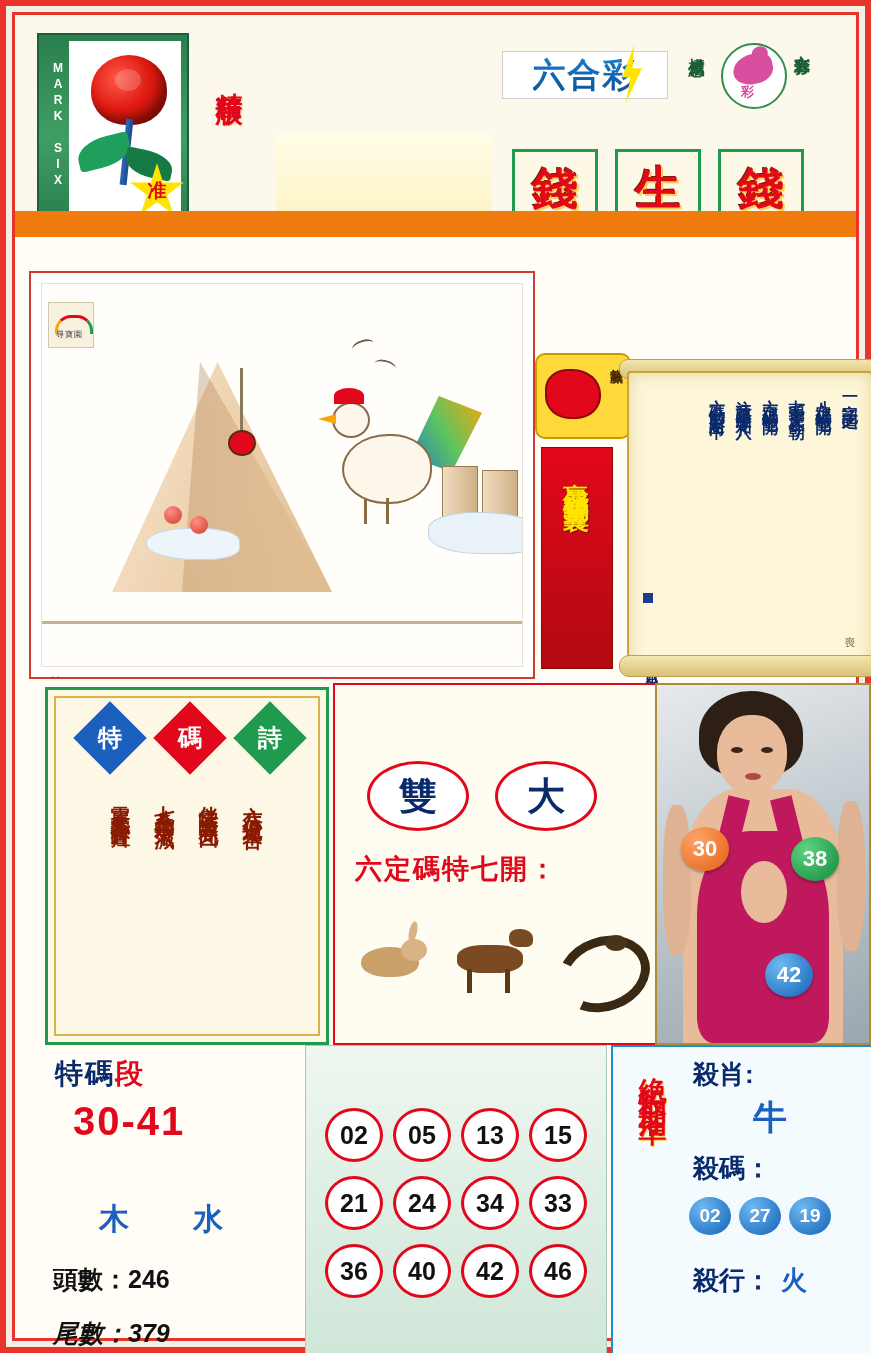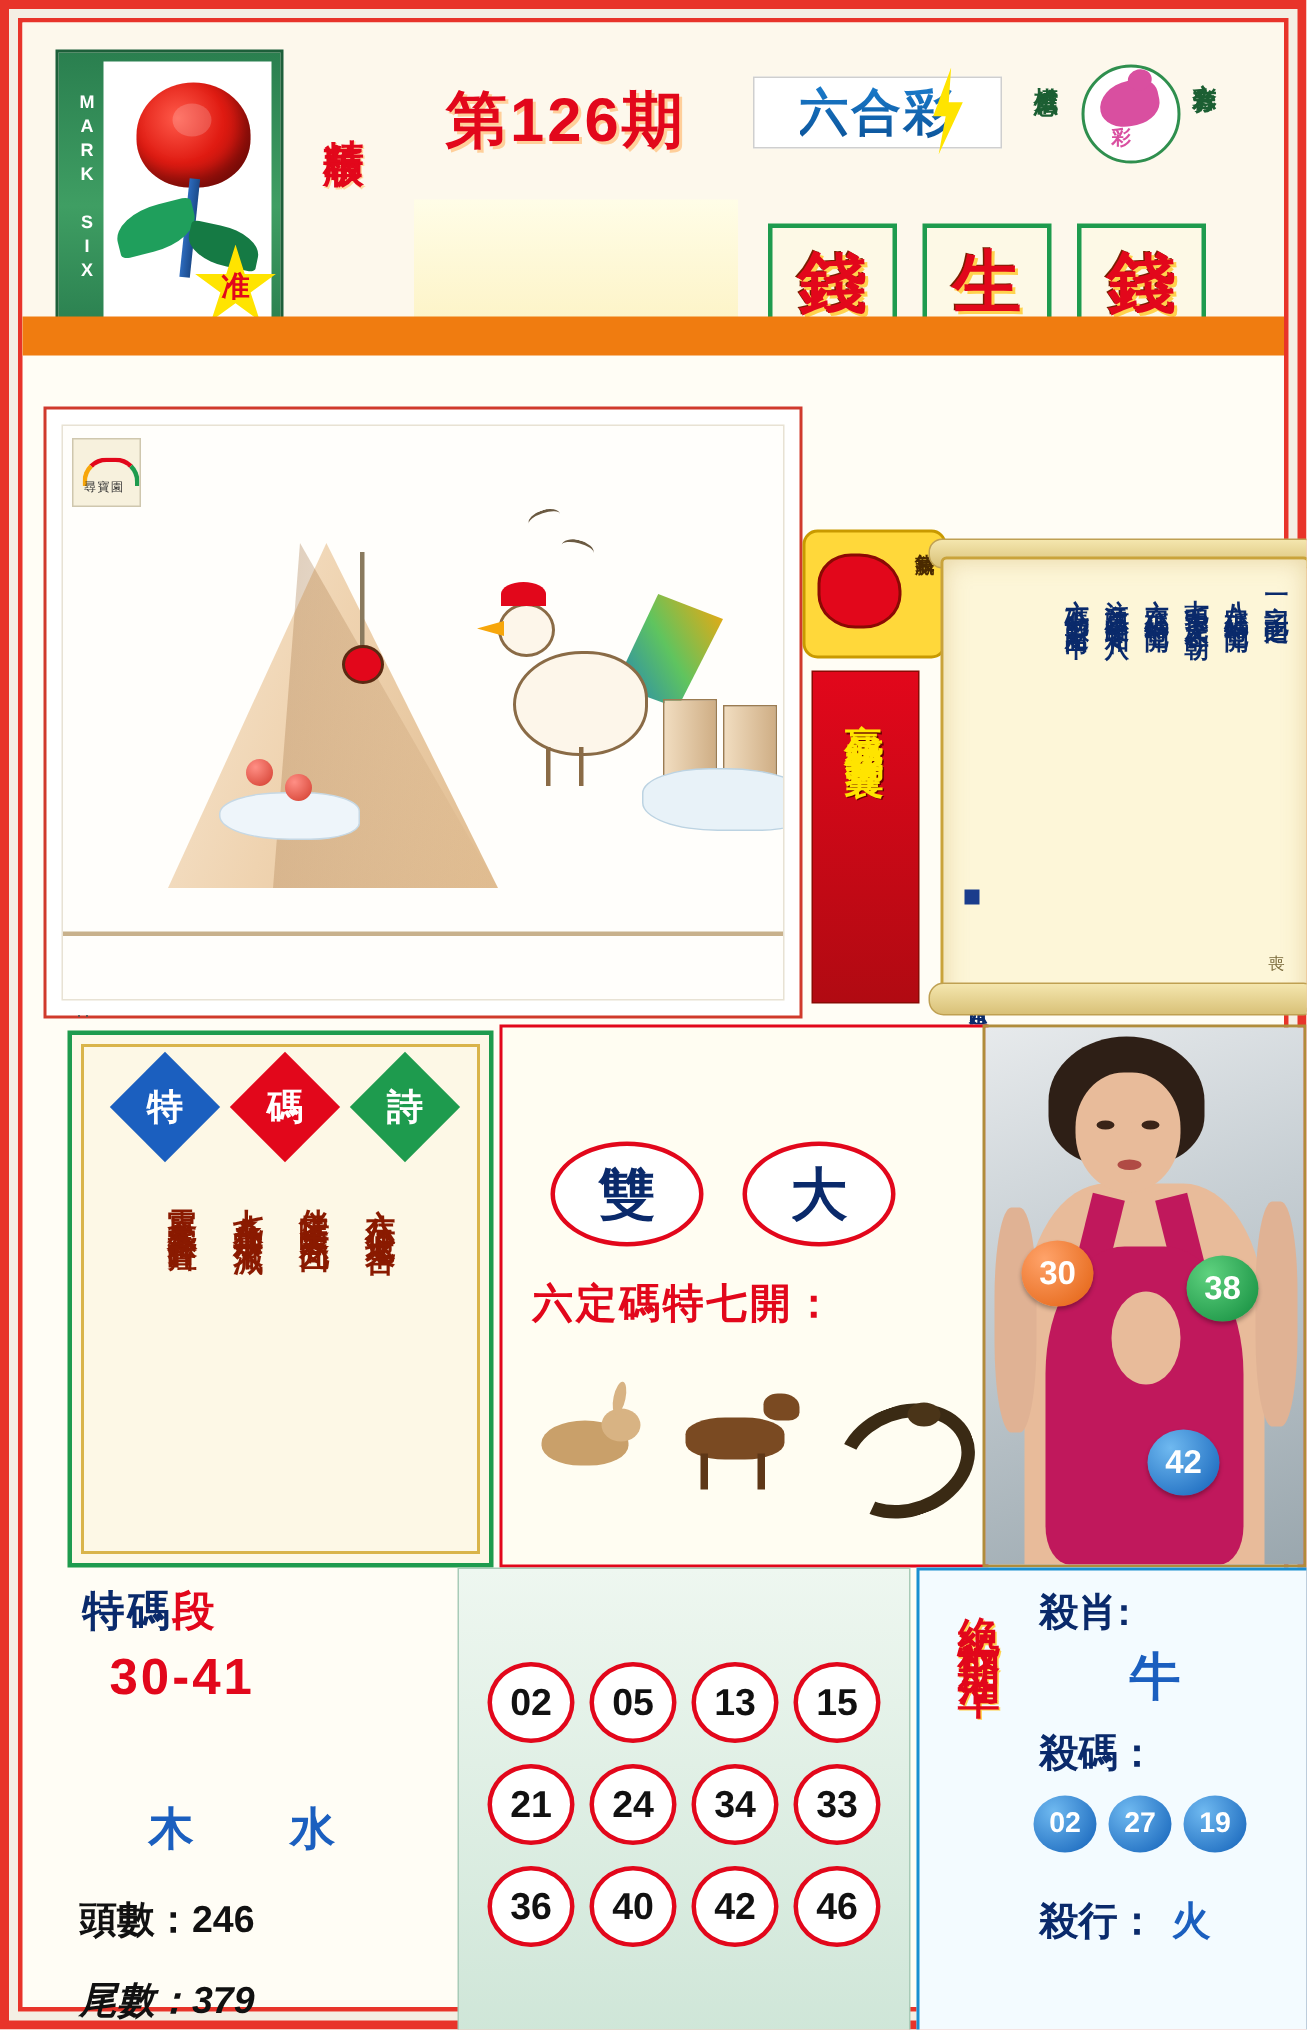--- a/index.html
+++ b/index.html
@@ -32,21 +32,21 @@
   .dove-c{position:absolute;left:18px;bottom:6px;color:#d94fa0;font-size:13px;font-weight:bold;}
   .liuhecaiquan{position:absolute;left:776px;top:28px;color:#1c5f33;font-size:16px;font-weight:bold;writing-mode:vertical-rl;text-orientation:upright;letter-spacing:1px;}
   .cream-box{position:absolute;left:261px;top:118px;width:216px;height:80px;background:linear-gradient(180deg,#fffde7,#fdf4c8);}
   .qsq{position:absolute;top:134px;width:80px;height:74px;border:3px solid #1e9b4e;background:#fdf9e6;display:flex;align-items:center;justify-content:center;}
   .qsq span{font-size:46px;font-weight:bold;color:#e2071b;text-shadow:2px 2px 0 #ffd24d, -1px -1px 0 #7a1f00;}
   #qsq1{left:497px;} #qsq2{left:600px;} #qsq3{left:703px;}
 
   
   .illus{position:absolute;left:14px;top:256px;width:502px;height:404px;border:2px solid #d03a2c;background:#fff;}
   .illus-inner{position:absolute;inset:10px;background:#fffefb;border:1px solid #e8e2d4;overflow:hidden;}
-  .logo-rainbow{position:absolute;left:6px;top:8px;width:44px;height:44px;background:#f7f1dd;border:1px solid #cfc7ae;}
+  .logo-rainbow{position:absolute;left:6px;top:18px;width:44px;height:44px;background:#f7f1dd;border:1px solid #cfc7ae;}
   .logo-rainbow .arc{position:absolute;left:6px;top:12px;width:32px;height:16px;border-top:3px solid #e2071b;border-left:3px solid #f7a60a;border-right:3px solid #1e9b4e;border-radius:16px 16px 0 0;}
   .logo-rainbow .txt{position:absolute;left:7px;top:26px;font-size:8px;color:#333;letter-spacing:1px;}
   .mountain{position:absolute;left:70px;top:78px;width:220px;height:230px;background:linear-gradient(110deg,#f7e7d2 0%,#efd3b0 45%,#e0bc90 100%);clip-path:polygon(48% 0%,100% 100%,0% 100%);}
   .mount-shadow{position:absolute;left:140px;top:78px;width:150px;height:230px;background:linear-gradient(100deg,rgba(160,110,60,.35),rgba(160,110,60,0));clip-path:polygon(12% 0%,100% 100%,0% 100%);}
   .ground{position:absolute;left:0;bottom:42px;width:100%;height:3px;background:#c8b18c;}
   .rooster-body{position:absolute;left:300px;top:150px;width:86px;height:66px;background:#fdf6ea;border:2px solid #8a6b46;border-radius:52% 46% 48% 50%;}
   .rooster-tail{position:absolute;left:368px;top:112px;width:72px;height:76px;background:linear-gradient(60deg,#1e7fbf,#5fc45f,#f7a60a);clip-path:polygon(0% 80%,40% 0%,100% 22%,58% 100%);}
   .rooster-head{position:absolute;left:290px;top:118px;width:34px;height:32px;background:#fdf6ea;border:2px solid #8a6b46;border-radius:50%;}
   .rooster-comb{position:absolute;left:292px;top:104px;width:30px;height:16px;background:#e2071b;border-radius:50% 50% 0 0;}
   .rooster-beak{position:absolute;left:276px;top:130px;width:18px;height:10px;background:#f7a60a;clip-path:polygon(0 50%,100% 0,100% 100%);}
@@ -124,21 +124,21 @@
   .arm2{position:absolute;right:4px;top:116px;width:28px;height:150px;background:#e0b294;border-radius:40%;}
   .lball{position:absolute;width:48px;height:44px;border-radius:50%;display:flex;align-items:center;justify-content:center;color:#fff;font-size:22px;font-weight:bold;box-shadow:0 2px 3px rgba(0,0,0,.3);}
   #lb1{left:24px;top:142px;background:radial-gradient(circle at 32% 28%,#ffa36a,#e2600f);}
   #lb2{left:134px;top:152px;background:radial-gradient(circle at 32% 28%,#5fd27f,#108a3c);}
   #lb3{left:108px;top:268px;background:radial-gradient(circle at 32% 28%,#6fb9f0,#1160b8);}
 
   
   .bl{position:absolute;left:22px;top:1034px;width:268px;height:304px;}
   .bl .t1{position:absolute;left:18px;top:6px;color:#0a2a6b;font-size:28px;font-weight:bold;letter-spacing:2px;}
   .bl .t1 .red{color:#e2071b;}
-  .bl .t2{position:absolute;left:36px;top:50px;color:#e2071b;font-size:34px;font-weight:bold;letter-spacing:2px;}
+  .bl .t2{position:absolute;left:36px;top:50px;color:#e2071b;font-size:40px;font-weight:bold;letter-spacing:2px;}
   .bl .t3{position:absolute;left:22px;top:100px;color:#e2071b;font-size:31px;font-weight:bold;letter-spacing:3px;text-shadow:1px 1px 0 #ffd24d;}
   .bl .t4{position:absolute;left:62px;top:150px;color:#1b5fbf;font-size:30px;font-weight:bold;letter-spacing:28px;}
   .bl .t5{position:absolute;left:16px;top:214px;color:#111;font-size:25px;font-weight:bold;}
   .bl .t6{position:absolute;left:16px;top:268px;color:#111;font-size:25px;font-weight:bold;font-style:italic;}
 
   
   .bc{position:absolute;left:290px;top:1030px;width:300px;height:310px;background:linear-gradient(180deg,#eef7f0,#cfe6d8);border:1px solid #a8cbb8;}
   .bc-title{position:absolute;left:0;top:10px;width:100%;text-align:center;color:#e2071b;font-size:28px;font-weight:bold;letter-spacing:12px;text-shadow:1px 1px 0 #ffd24d;}
   .grid{position:absolute;left:14px;top:62px;width:272px;display:grid;grid-template-columns:repeat(4,1fr);row-gap:14px;justify-items:center;}
   .ball{width:52px;height:48px;border-radius:50%;background:#fff;border:3px solid #e2071b;display:flex;align-items:center;justify-content:center;font-size:25px;font-weight:bold;color:#111;}
@@ -168,21 +168,20 @@
         <div class="rose"></div>
         <div class="stem"></div>
         <div class="leaf"></div>
         <div class="leaf2"></div>
         <div class="starburst">
               <span>准</span>
             </div>
       </div>
     </div>
     <div class="jinghua">精華版</div>
-    <div class="issue">第126期</div>
     <div class="liuhecai">
           <span>六合彩</span>
         </div>
     <div class="bolt"></div>
     <div class="quanwei">權威信息</div>
     <div class="dove-circle">
       <div class="dove"></div>
       <div class="dove-c">彩</div>
     </div>
     <div class="liuhecaiquan">六合彩券</div>

